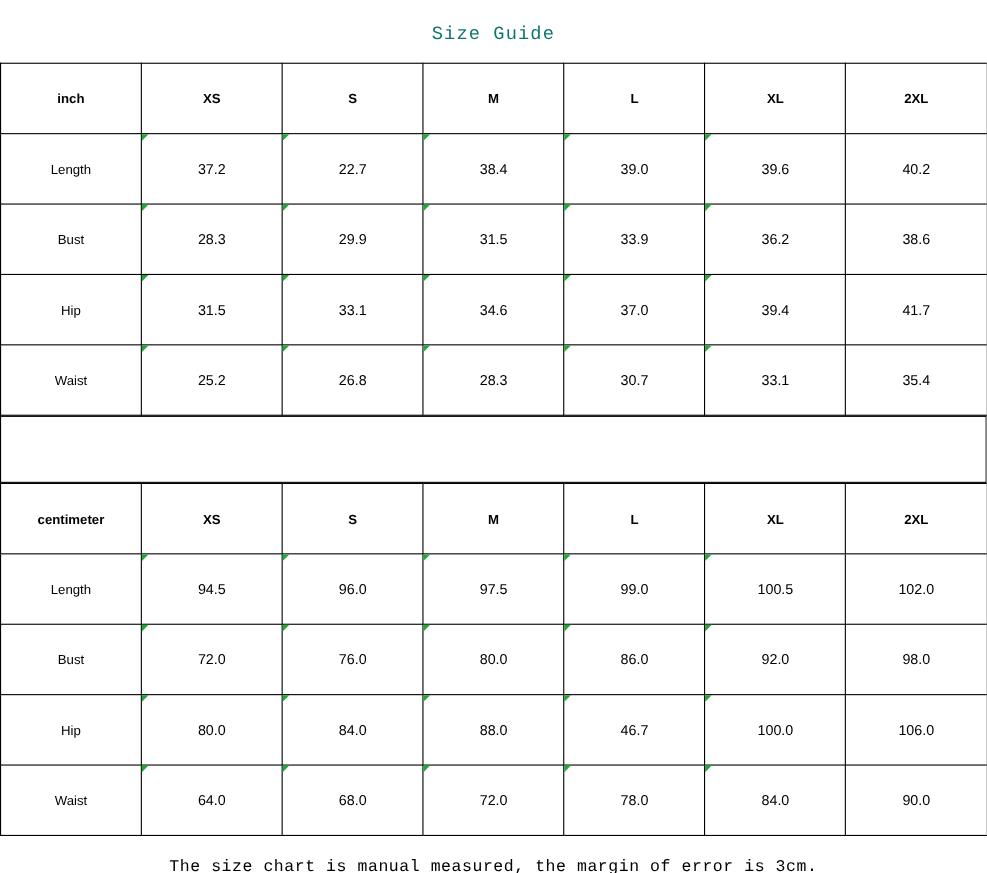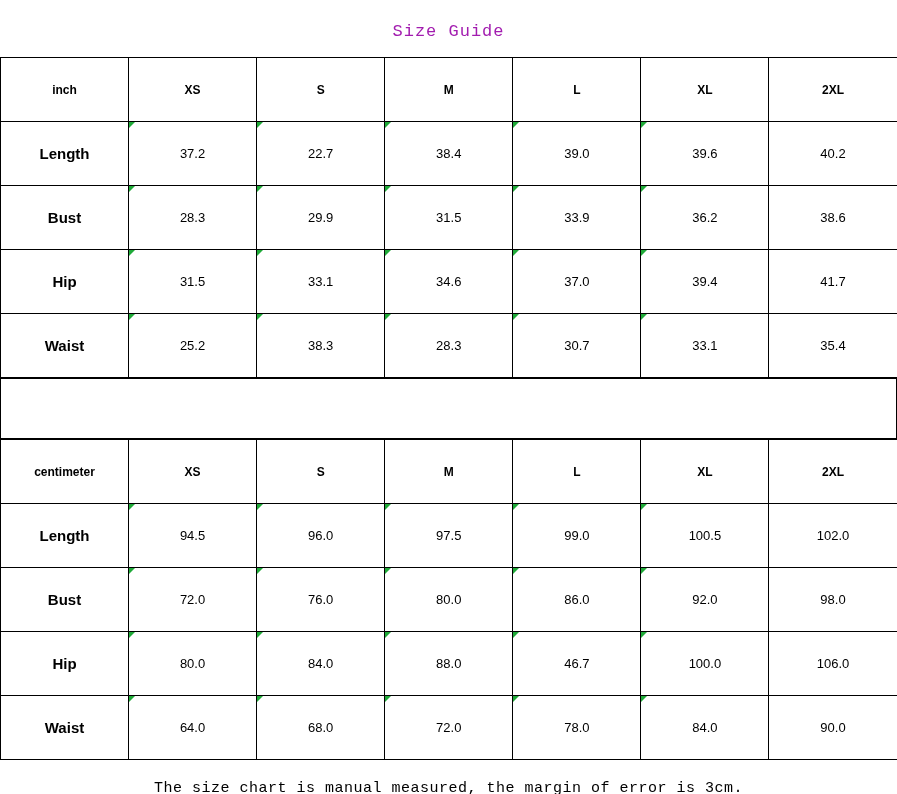--- a/index.html
+++ b/index.html
@@ -18,21 +18,21 @@
     width: 897px;
     height: 794px;
     position: relative;
     box-sizing: border-box;
   }
   .title {
     text-align: center;
     font-family: "Liberation Mono", monospace;
     font-size: 17px;
     letter-spacing: 1px;
-    color: #a21caf;
+    color: #0f766e;
     padding-top: 22px;
     padding-bottom: 16px;
     font-weight: 400;
   }
   table.size-table {
     border-collapse: collapse;
     width: 897px;
     table-layout: fixed;
   }
   table.size-table td {
@@ -41,22 +41,22 @@
     text-align: center;
     vertical-align: middle;
     font-size: 13px;
     position: relative;
   }
   table.size-table td.head-cell {
     font-weight: bold;
     font-size: 12px;
   }
   table.size-table td.row-label {
-    font-weight: bold;
-    font-size: 15px;
+    font-weight: normal;
+    font-size: 12px;
   }
   
   col.c0 { width: 128px; }
   col.cx { width: 128.1px; }
 
   
   td.mark::before {
     content: "";
     position: absolute;
     left: 0px;
@@ -133,21 +133,21 @@
           <td class="mark">31.5</td>
           <td class="mark">33.1</td>
           <td class="mark">34.6</td>
           <td class="mark">37.0</td>
           <td class="mark">39.4</td>
           <td>41.7</td>
         </tr>
         <tr>
           <td class="row-label">Waist</td>
           <td class="mark">25.2</td>
-          <td class="mark">38.3</td>
+          <td class="mark">26.8</td>
           <td class="mark">28.3</td>
           <td class="mark">30.7</td>
           <td class="mark">33.1</td>
           <td>35.4</td>
         </tr>
       </tbody>
     </table>
   </div>
 
   <div class="spacer-outer"></div>

